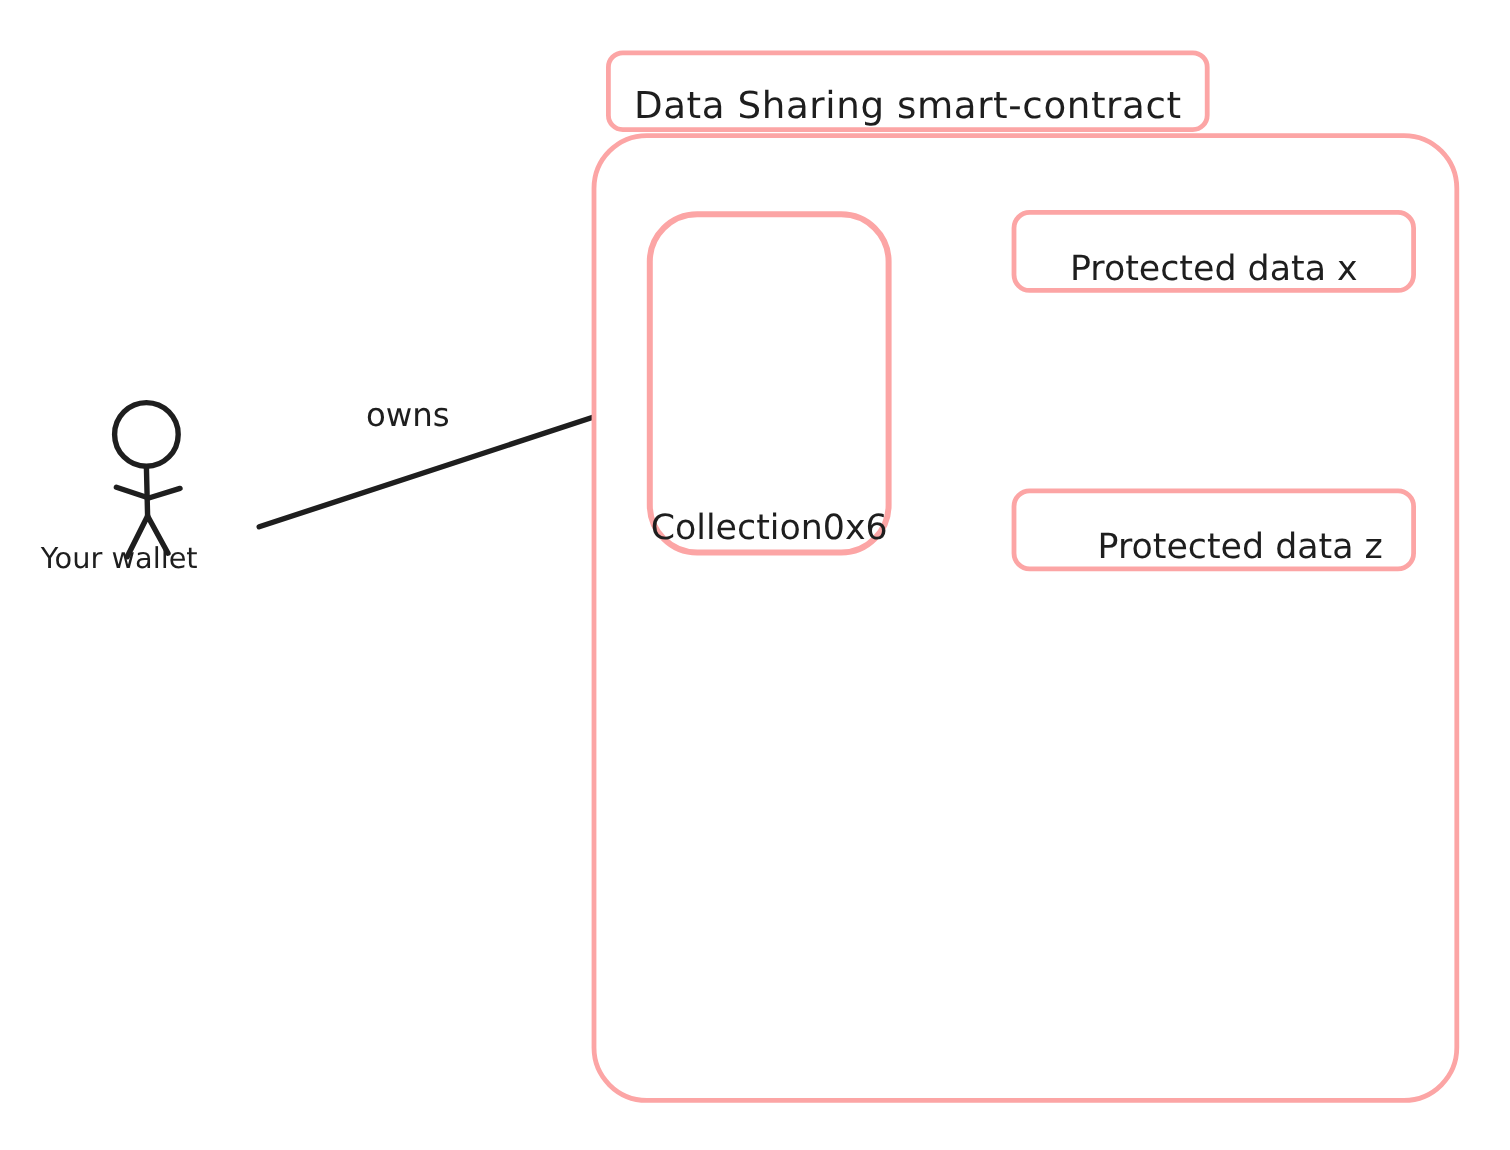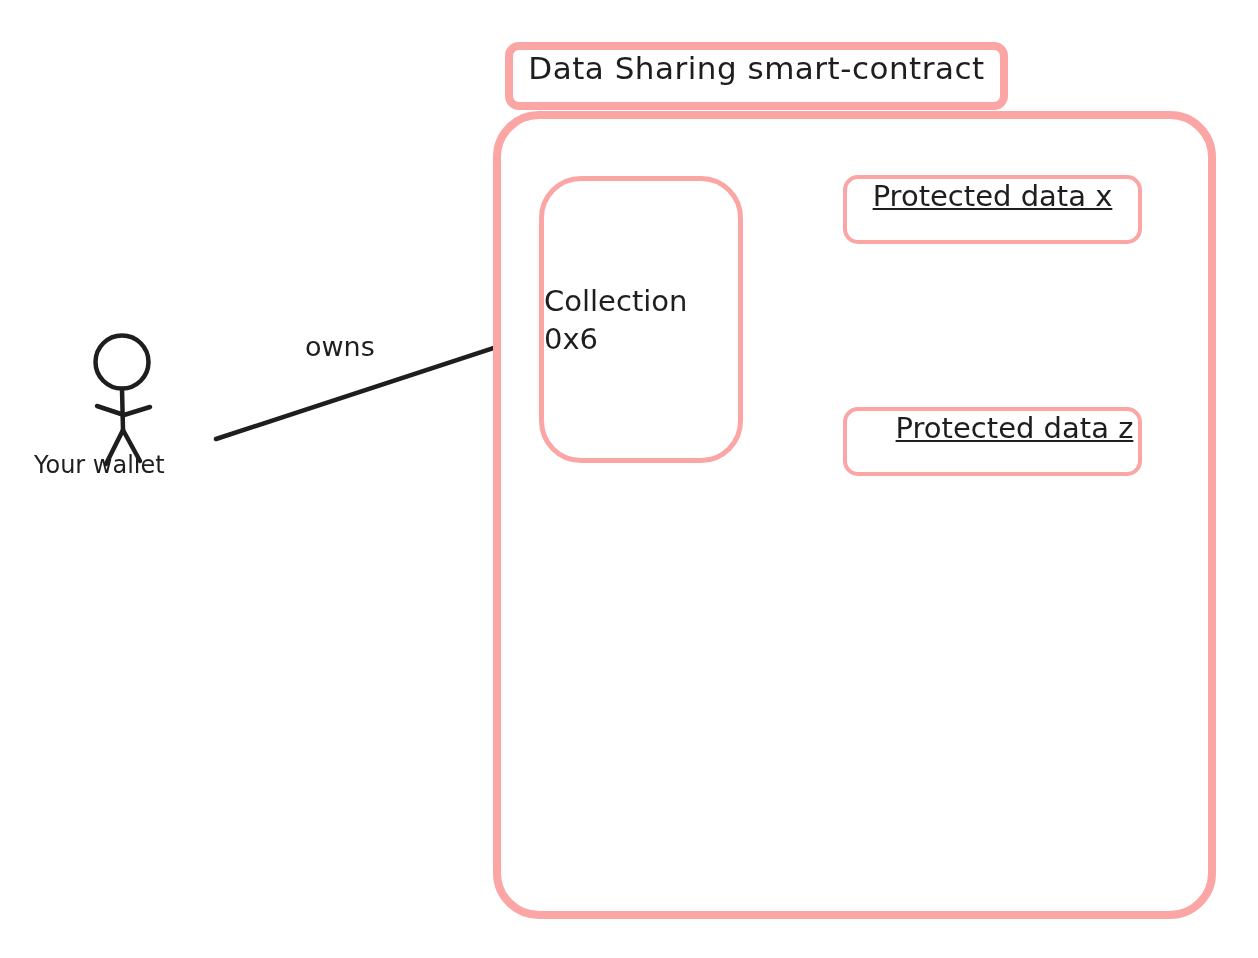--- a/index.html
+++ b/index.html
@@ -18,24 +18,24 @@
   }
   .strokes {
     position: absolute;
     inset: 0;
     width: 1258px;
     height: 958px;
   }
   .box {
     position: absolute;
     box-sizing: border-box;
-    border: 8px solid #fca5a5;
+    border: 4px solid #fca5a5;
     background: #ffffff;
     display: flex;
-    align-items: flex-start;
+    align-items: flex-end;
     justify-content: center;
     text-align: center;
   }
   .container-box {
     left: 493px;
     top: 111px;
     width: 723px;
     height: 808px;
     border-radius: 46px;
     z-index: 1;
@@ -54,32 +54,31 @@
   .collection-box {
     left: 539px;
     top: 176px;
     width: 204px;
     height: 287px;
     border-radius: 42px;
     border-width: 5px;
     z-index: 2;
     font-size: 29px;
     line-height: 38px;
-    flex-direction: column;
+    flex-direction: row;
   }
   .pd-box {
-    width: 299px;
+    width: 337px;
     height: 69px;
     left: 843px;
     border-radius: 15px;
     border-width: 4px;
     z-index: 2;
     font-size: 29px;
     white-space: nowrap;
-    text-decoration: underline;
   }
   .pd-x { top: 175px; }
   .pd-y { top: 293px; height: 70px; }
   .pd-z { top: 407px; padding-left: 44px; }
   .free-label {
     position: absolute;
     z-index: 2;
     color: #1e1e1e;
   }
   .actor-label {

